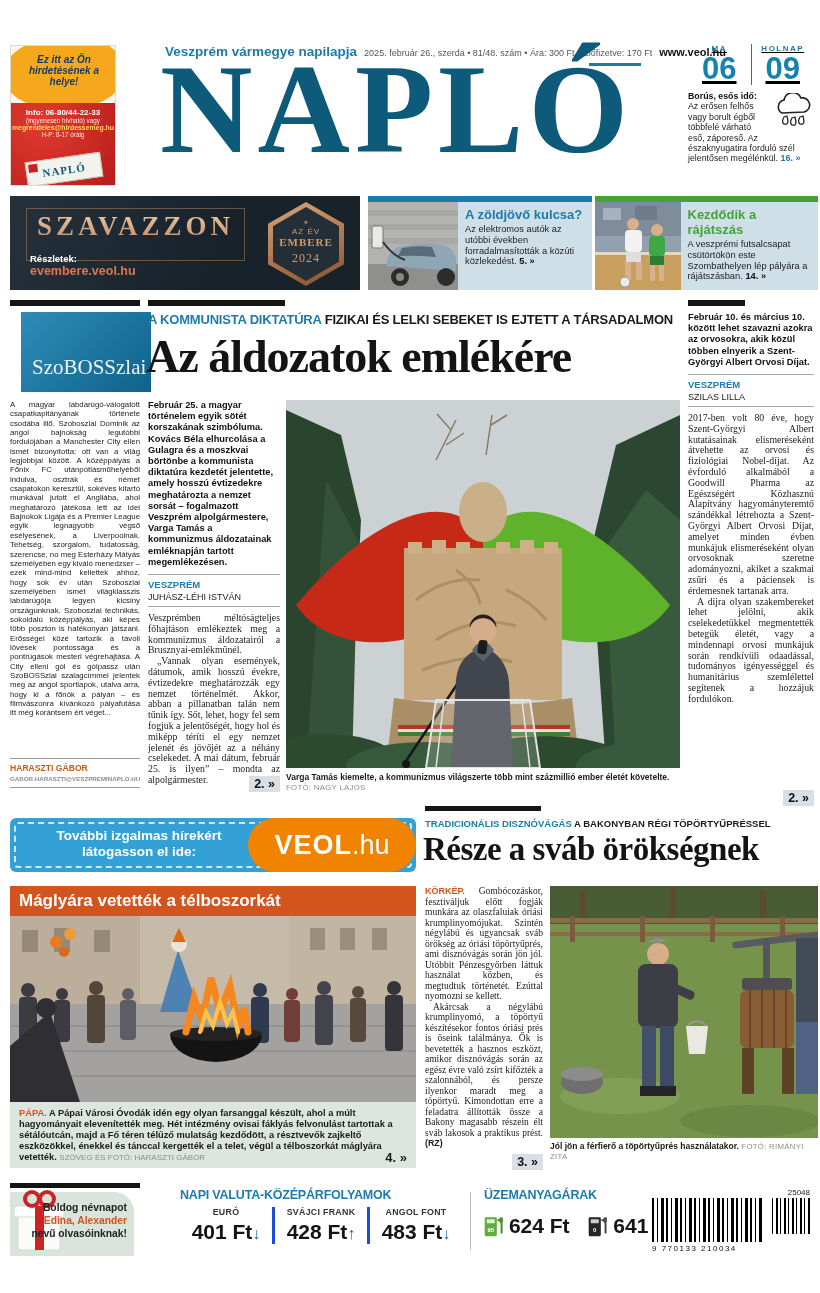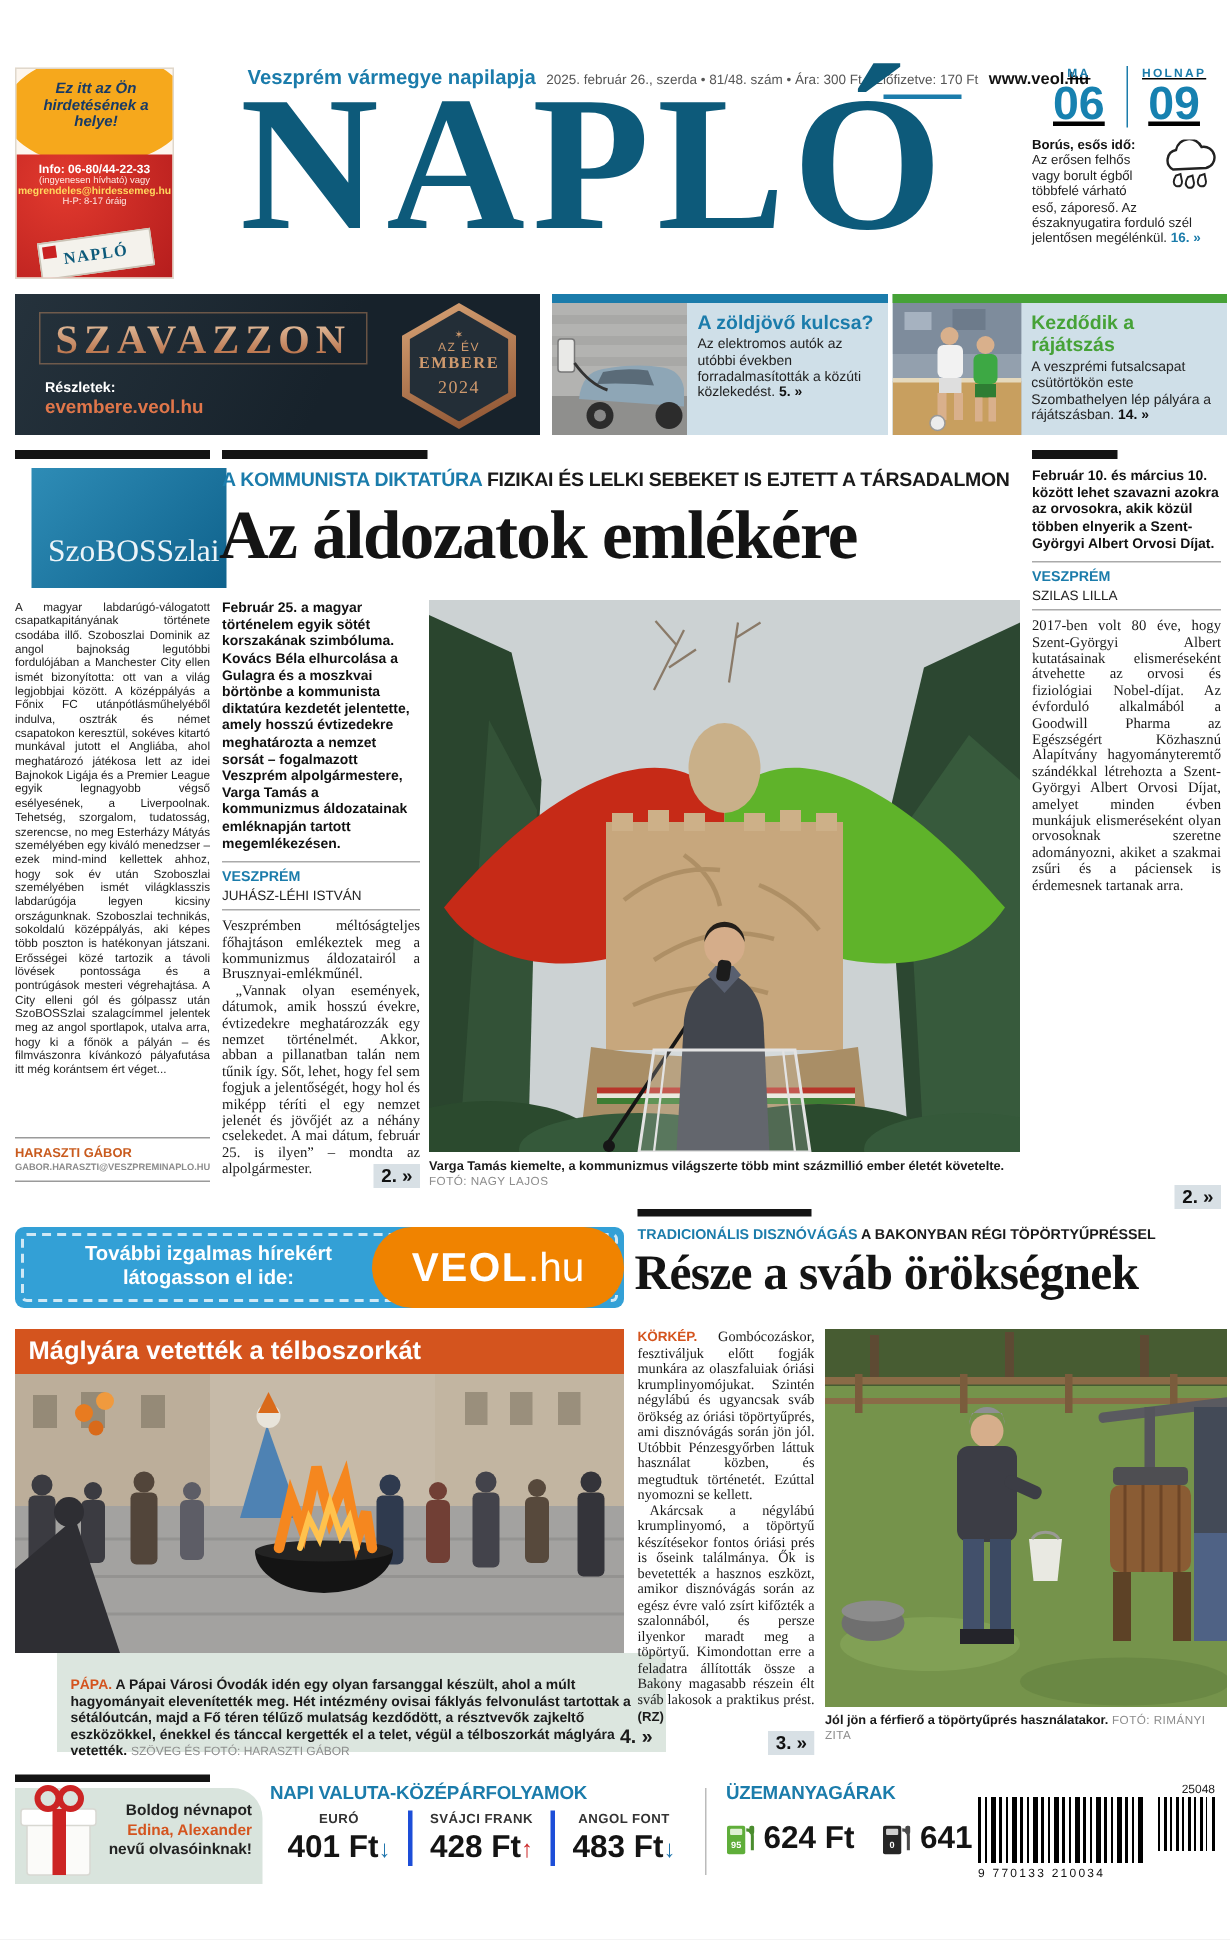--- a/index.html
+++ b/index.html
@@ -33,21 +33,21 @@
   .wtemps .cell+.cell { border-left:1px solid #1b7cab; }
   .wlabel { font-size:8px; font-weight:bold; color:#1b7cab; letter-spacing:1.5px; }
   .wtemp { font-size:31px; font-weight:bold; color:#1781b0; line-height:32px; }
   .wtext { margin-top:6px; font-size:8.8px; line-height:10.4px; color:#222; }
   .wlead { font-weight:bold; color:#111; }
   .wicon { float:right; margin:2px 0 2px 3px; }
   .wref { font-weight:bold; color:#1b7cab; font-size:9px; }
 
   
   .szav { position:absolute; left:10px; top:196px; width:350px; height:94px; background:linear-gradient(115deg,#25323c,#17222b 60%); overflow:hidden; }
-  .szav-title { position:absolute; left:16px; top:12px; padding:2px 10px 0; border:1px solid rgba(205,145,100,.45); font-family:"Liberation Serif", serif; font-weight:bold; font-size:27px; letter-spacing:4px; background:linear-gradient(#ecd2b4,#b06036); -webkit-background-clip:text; background-clip:text; color:transparent; }
+  .szav-title { position:absolute; left:16px; top:12px; padding:2px 10px 18px; border:1px solid rgba(205,145,100,.45); font-family:"Liberation Serif", serif; font-weight:bold; font-size:27px; letter-spacing:4px; background:linear-gradient(#ecd2b4,#b06036); -webkit-background-clip:text; background-clip:text; color:transparent; }
   .szav-details { position:absolute; left:20px; bottom:12px; }
   .szav-details .d1 { color:#fff; font-weight:bold; font-size:9.5px; }
   .szav-details .d2 { color:#e0764a; font-weight:bold; font-size:12.5px; }
   .badge { position:absolute; right:16px; top:6px; width:76px; height:84px; clip-path:polygon(50% 0,100% 26%,100% 74%,50% 100%,0 74%,0 26%); background:linear-gradient(160deg,#d9a577,#8a4f2e); display:flex; align-items:center; justify-content:center; }
   .badge-in { width:66px; height:74px; clip-path:polygon(50% 0,100% 26%,100% 74%,50% 100%,0 74%,0 26%); background:#232e37; text-align:center; color:#cf9a6e; padding-top:12px; }
   .badge-in .b0 { font-size:7px; }
   .badge-in .b1 { font-size:8px; letter-spacing:1px; }
   .badge-in .b2 { font-family:"Liberation Serif", serif; font-weight:bold; font-size:11px; letter-spacing:1px; }
   .badge-in .b3 { font-family:"Liberation Serif", serif; font-size:12px; margin-top:3px; letter-spacing:1px; }
 
@@ -95,39 +95,39 @@
   .veolbar { position:absolute; left:10px; top:818px; width:406px; height:54px; background:#33a0d6; border-radius:6px; }
   .veolbar .dash { position:absolute; inset:4px; border:2px dashed #cfe8f5; border-radius:4px; }
   .veoltext { position:absolute; left:14px; top:10px; width:230px; text-align:center; color:#fff; font-weight:bold; font-size:13.5px; line-height:16px; }
   .veolpill { position:absolute; right:0; top:0; height:54px; width:168px; background:#f08300; border-radius:27px; display:flex; align-items:center; justify-content:center; color:#fff; }
   .veolpill .b { font-weight:bold; font-size:27px; letter-spacing:1px; }
   .veolpill .l { font-size:27px; font-weight:normal; }
 
   
   .bonfire-bar { position:absolute; left:10px; top:886px; width:406px; height:30px; background:#d4541e; color:#fff; font-weight:bold; font-size:17px; line-height:29px; padding-left:9px; }
   .photo-bonfire { position:absolute; left:10px; top:916px; width:406px; height:186px; }
-  .bonfire-cap { position:absolute; left:10px; top:1102px; width:406px; height:66px; background:#dce6df; padding:16px 9px; font-size:9.3px; line-height:11px; color:#1a1a1a; font-weight:bold;margin-left:28px; }
+  .bonfire-cap { position:absolute; left:10px; top:1102px; width:406px; height:66px; background:#dce6df; padding:6px 9px; font-size:9.3px; line-height:11px; color:#1a1a1a; font-weight:bold; }
   .bonfire-cap .lead-in { color:#d4541e; }
   .bonfire-cap .credit { font-weight:normal; color:#8c8c8c; font-size:8px; }
   .bonfire-cap .ref { position:absolute; right:9px; bottom:5px; font-weight:bold; font-size:13px; }
 
   
   .kicker-svab { position:absolute; left:425px; top:818px; width:393px; font-weight:bold; font-size:9.5px; color:#1a1a1a; white-space:nowrap; }
   .kicker-svab .hl { color:#1b7cab; }
   .headline-svab { position:absolute; left:423px; top:831px; width:395px; font-family:"Liberation Serif", serif; font-weight:bold; font-size:33px; letter-spacing:-0.5px; color:#141414; }
   .svabcol { position:absolute; left:425px; top:886px; width:118px; height:284px; overflow:hidden; }
   .svabcol p { font-family:"Liberation Serif", serif; font-size:9.5px; line-height:10.5px; text-align:justify; color:#1a1a1a; }
   .svabcol p+p { text-indent:8px; }
   .svabcol .lead-in { font-family:"Liberation Sans", sans-serif; font-weight:bold; color:#d4541e; font-size:9px; }
   .svabcol .sig { font-family:"Liberation Sans", sans-serif; font-weight:bold; font-size:8.8px; }
   .photo-svab { position:absolute; left:550px; top:886px; width:268px; height:252px; }
   .caption-svab { position:absolute; left:550px; top:1141px; width:268px; }
 
   
-  .gift { position:absolute; left:10px; top:1192px; width:165px; height:64px; background:#d9e4dd; border-radius:0 20px 0 0; }
+  .gift { position:absolute; left:10px; top:1192px; width:124px; height:64px; background:#d9e4dd; border-radius:0 20px 0 0; }
   .gift svg { position:absolute; left:0px; top:-8px; }
   .gift .txt { position:absolute; right:7px; top:9px; text-align:right; font-weight:bold; font-size:10.3px; line-height:13px; color:#222; }
   .gift .names { color:#d4541e; }
   .currency { position:absolute; left:180px; top:1188px; width:282px; }
   .blocktitle { color:#1b7cab; font-weight:bold; font-size:12.5px; letter-spacing:-0.2px; }
   .currow { display:flex; margin-top:5px; }
   .curcell { flex:1; text-align:center; padding:0 2px; }
   .curcell+.curcell { border-left:3px solid #1d4ed8; }
   .curlabel { font-size:8.8px; font-weight:bold; color:#333; letter-spacing:.3px; }
   .curval { font-weight:bold; font-size:21px; color:#141414; margin-top:3px; white-space:nowrap; }
@@ -332,20 +332,21 @@
   </div>
 
   <div class="rightcol">
     <p class="lead">Február 10. és március 10. között lehet szavazni azokra az orvosokra, akik közül többen elnyerik a Szent-Györgyi Albert Orvosi Díjat.</p>
     <hr class="metarule">
     <div class="loc">VESZPRÉM</div>
     <div class="byline">SZILAS LILLA</div>
     <hr class="bodyrule">
     <div class="bodytext">
       <p>2017-ben volt 80 éve, hogy Szent-Györgyi Albert kutatásainak elismeréseként átvehette az orvosi és fiziológiai Nobel-díjat. Az évforduló alkalmából a Goodwill Pharma az Egészségért Közhasznú Alapítvány hagyományteremtő szándékkal létrehozta a Szent-Györgyi Albert Orvosi Díjat, amelyet minden évben munkájuk elismeréseként olyan orvosoknak szeretne adományozni, akiket a szakmai zsűri és a páciensek is érdemesnek tartanak arra.</p>
+      <p>A díjra olyan szakembereket lehet jelölni, akik cselekedetükkel megmentették betegük életét, vagy a mindennapi orvosi munkájuk során rendkívüli odaadással, tudományos igényességgel és humanitárius szemlélettel segítenek a hozzájuk fordulókon.</p>
     </div>
     <div class="pageref">2. »</div>
   </div>
 
   <div class="veolbar">
     <div class="dash"></div>
     <div class="veoltext">
       <div>További izgalmas hírekért</div>
       <div>látogasson el ide:</div>
     </div>

